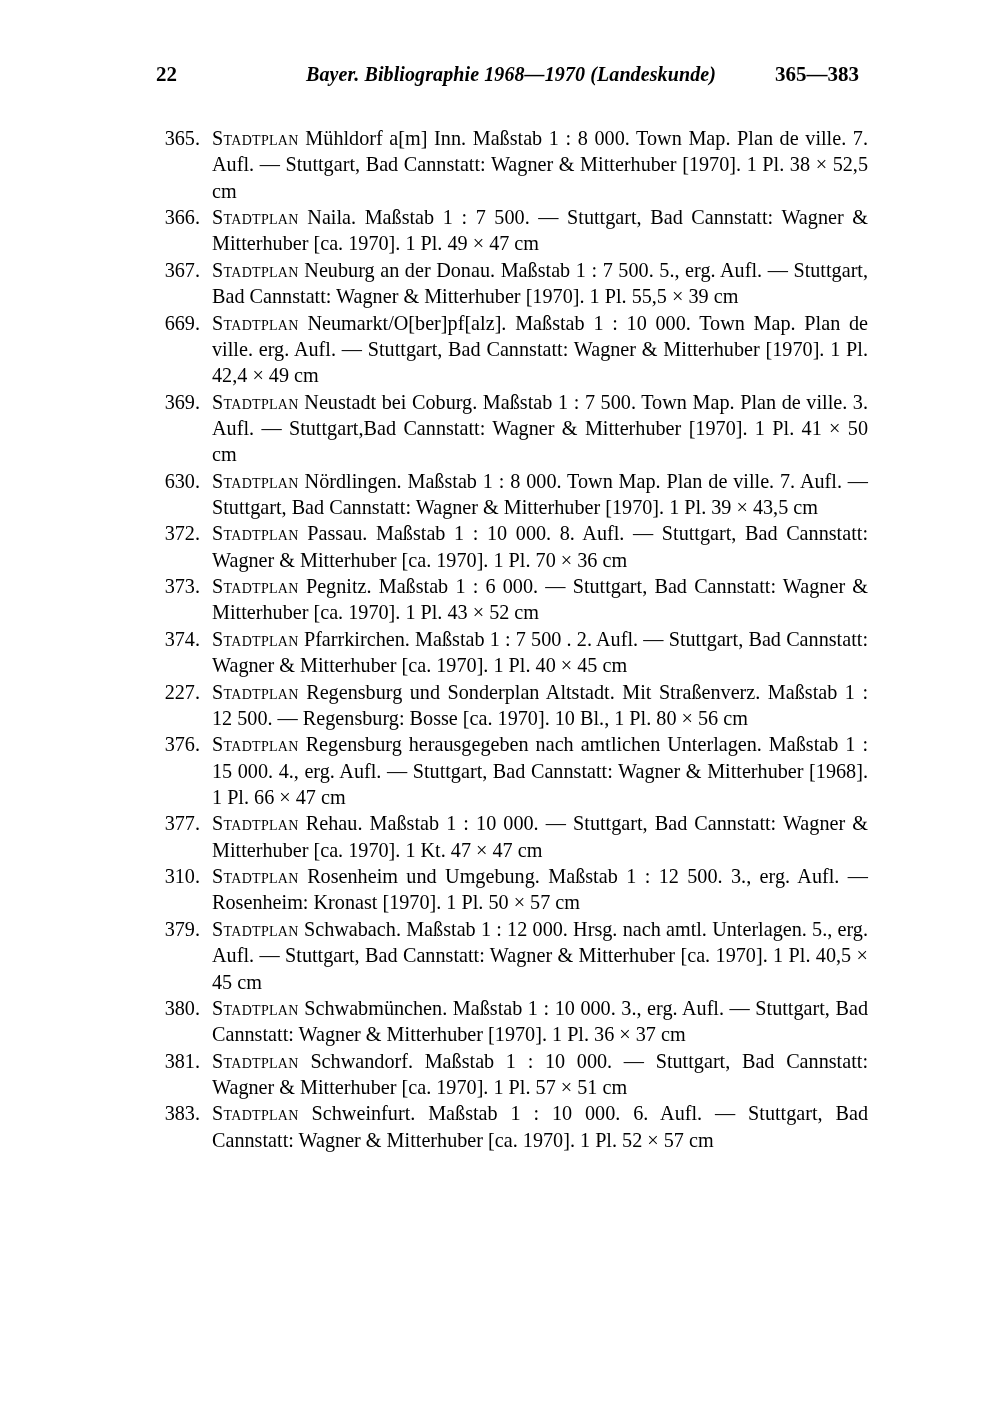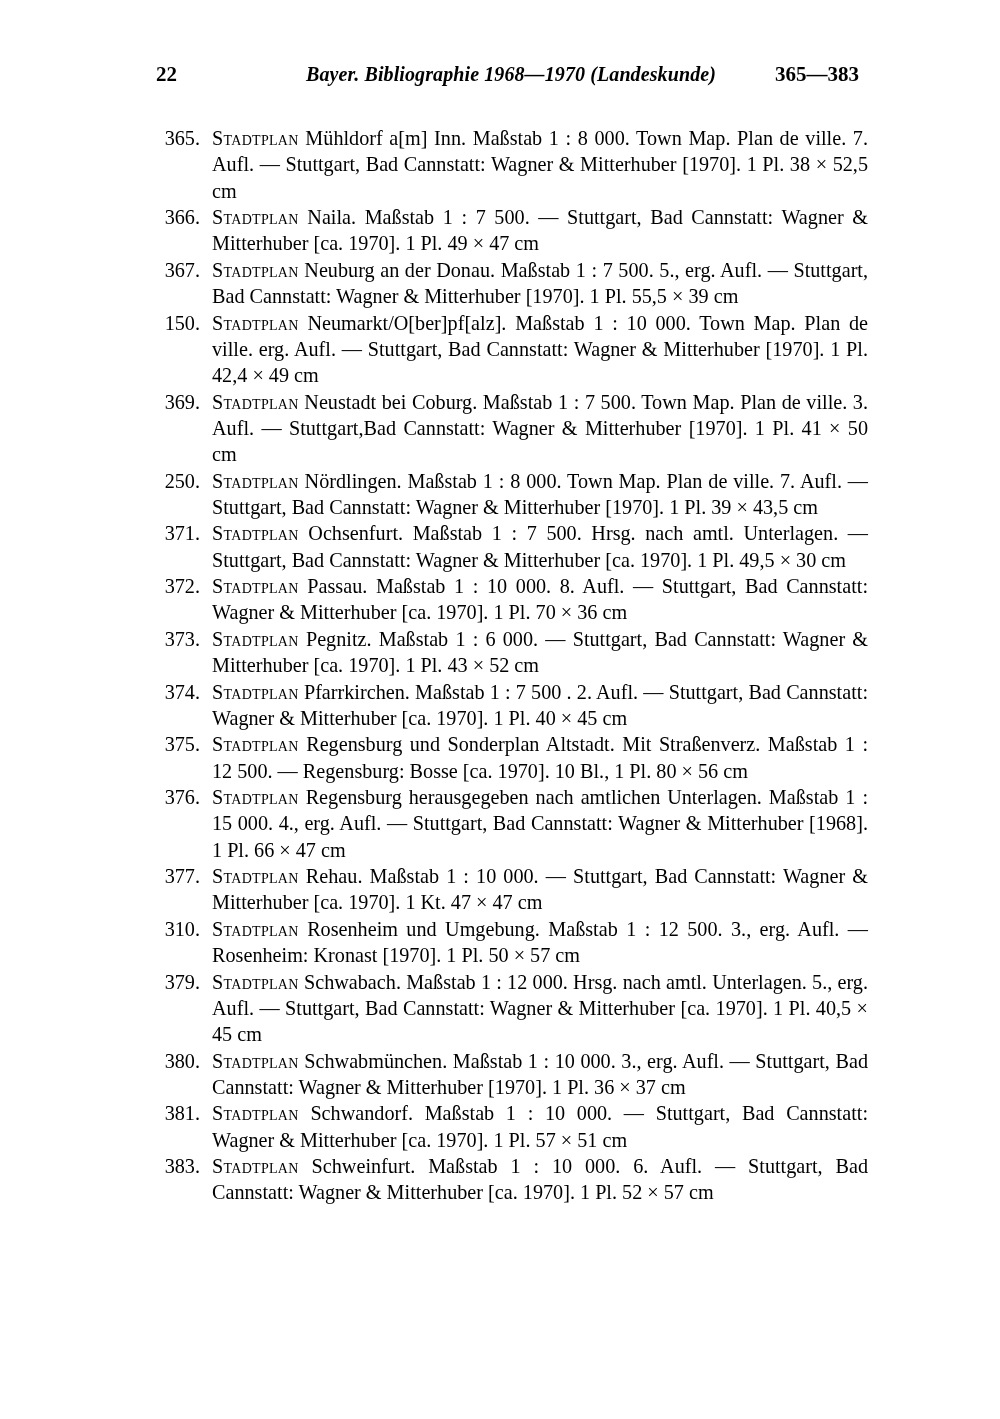--- a/index.html
+++ b/index.html
@@ -100,56 +100,52 @@
       <div class="num">366.</div>
       <div class="text"><span class="sc">Stadtplan</span> <span>Naila. Maßstab 1 : 7 500. — Stuttgart, Bad Cannstatt: Wagner &amp; Mitterhuber [ca. 1970]. 1 Pl. 49 × 47 cm</span></div>
     </div>
 
     <div class="entry">
       <div class="num">367.</div>
       <div class="text"><span class="sc">Stadtplan</span> <span>Neuburg an der Donau. Maßstab 1 : 7 500. 5., erg. Aufl. — Stuttgart, Bad Cannstatt: Wagner &amp; Mitterhuber [1970]. 1 Pl. 55,5 × 39 cm</span></div>
     </div>
 
     <div class="entry">
-      <div class="num">150.</div>
+      <div class="num">669.</div>
       <div class="text"><span class="sc">Stadtplan</span> <span>Neumarkt/O[ber]pf[alz]. Maßstab 1 : 10 000. Town Map. Plan de ville. erg. Aufl. — Stuttgart, Bad Cannstatt: Wagner &amp; Mitterhuber [1970]. 1 Pl. 42,4 × 49 cm</span></div>
     </div>
 
     <div class="entry">
       <div class="num">369.</div>
       <div class="text"><span class="sc">Stadtplan</span> <span>Neustadt bei Coburg. Maßstab 1 : 7 500. Town Map. Plan de ville. 3. Aufl. — Stuttgart,Bad Cannstatt: Wagner &amp; Mitterhuber [1970]. 1 Pl. 41 × 50 cm</span></div>
     </div>
 
     <div class="entry">
-      <div class="num">250.</div>
+      <div class="num">630.</div>
       <div class="text"><span class="sc">Stadtplan</span> <span>Nördlingen. Maßstab 1 : 8 000. Town Map. Plan de ville. 7. Aufl. — Stuttgart, Bad Cannstatt: Wagner &amp; Mitterhuber [1970]. 1 Pl. 39 × 43,5 cm</span></div>
     </div>
 
-    <div class="entry">
-      <div class="num">371.</div>
-      <div class="text"><span class="sc">Stadtplan</span> <span>Ochsenfurt. Maßstab 1 : 7 500. Hrsg. nach amtl. Unterlagen. — Stuttgart, Bad Cannstatt: Wagner &amp; Mitterhuber [ca. 1970]. 1 Pl. 49,5 × 30 cm</span></div>
-    </div>
 
     <div class="entry">
       <div class="num">372.</div>
       <div class="text"><span class="sc">Stadtplan</span> <span>Passau. Maßstab 1 : 10 000. 8. Aufl. — Stuttgart, Bad Cannstatt: Wagner &amp; Mitterhuber [ca. 1970]. 1 Pl. 70 × 36 cm</span></div>
     </div>
 
     <div class="entry">
       <div class="num">373.</div>
       <div class="text"><span class="sc">Stadtplan</span> <span>Pegnitz. Maßstab 1 : 6 000. — Stuttgart, Bad Cannstatt: Wagner &amp; Mitterhuber [ca. 1970]. 1 Pl. 43 × 52 cm</span></div>
     </div>
 
     <div class="entry">
       <div class="num">374.</div>
       <div class="text"><span class="sc">Stadtplan</span> <span>Pfarrkirchen. Maßstab 1 : 7 500 . 2. Aufl. — Stuttgart, Bad Cannstatt: Wagner &amp; Mitterhuber [ca. 1970]. 1 Pl. 40 × 45 cm</span></div>
     </div>
 
     <div class="entry">
-      <div class="num">375.</div>
+      <div class="num">227.</div>
       <div class="text"><span class="sc">Stadtplan</span> <span>Regensburg und Sonderplan Altstadt. Mit Straßenverz. Maßstab 1 : 12 500. — Regensburg: Bosse [ca. 1970]. 10 Bl., 1 Pl. 80 × 56 cm</span></div>
     </div>
 
     <div class="entry">
       <div class="num">376.</div>
       <div class="text"><span class="sc">Stadtplan</span> <span>Regensburg herausgegeben nach amtlichen Unterlagen. Maßstab 1 : 15 000. 4., erg. Aufl. — Stuttgart, Bad Cannstatt: Wagner &amp; Mitterhuber [1968]. 1 Pl. 66 × 47 cm</span></div>
     </div>
 
     <div class="entry">
       <div class="num">377.</div>

